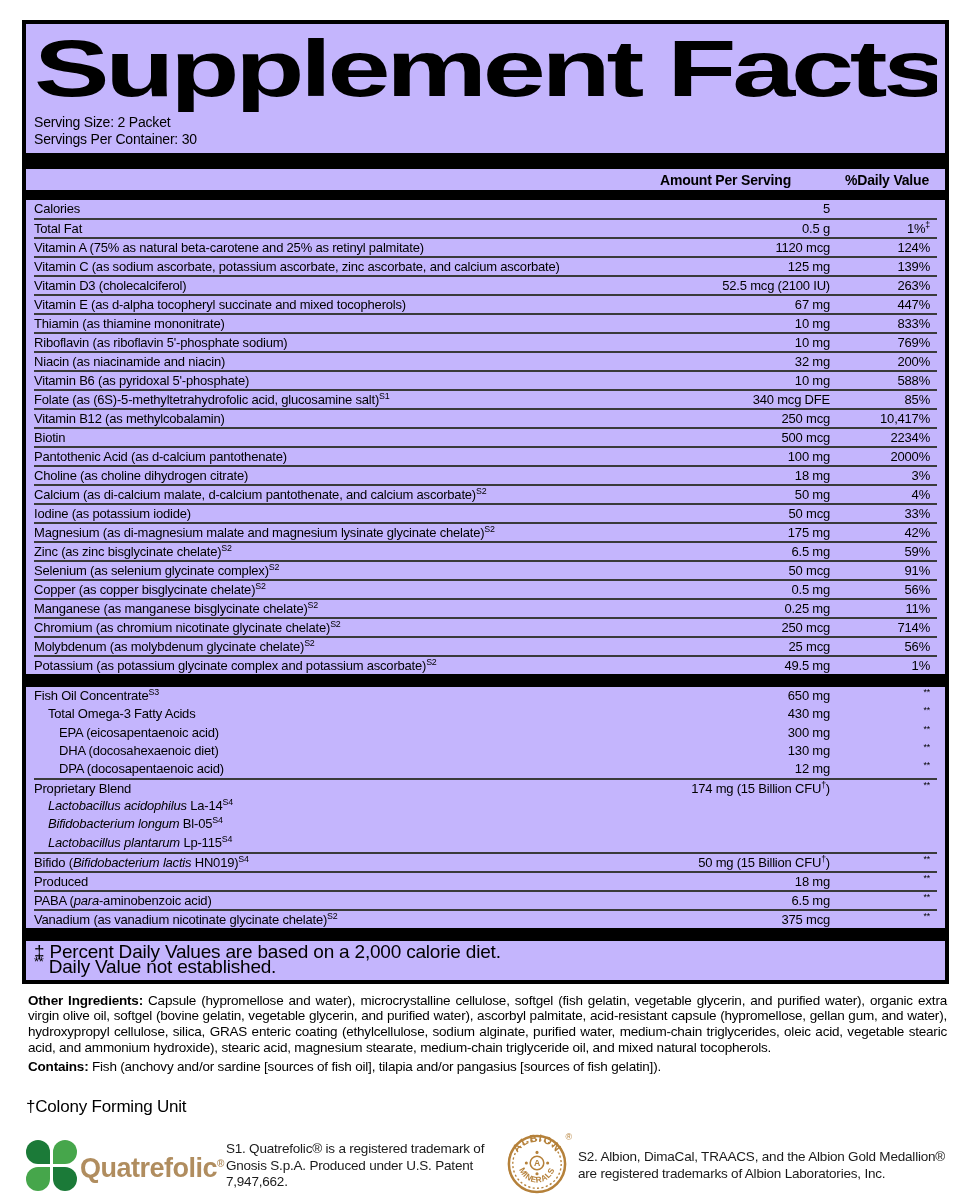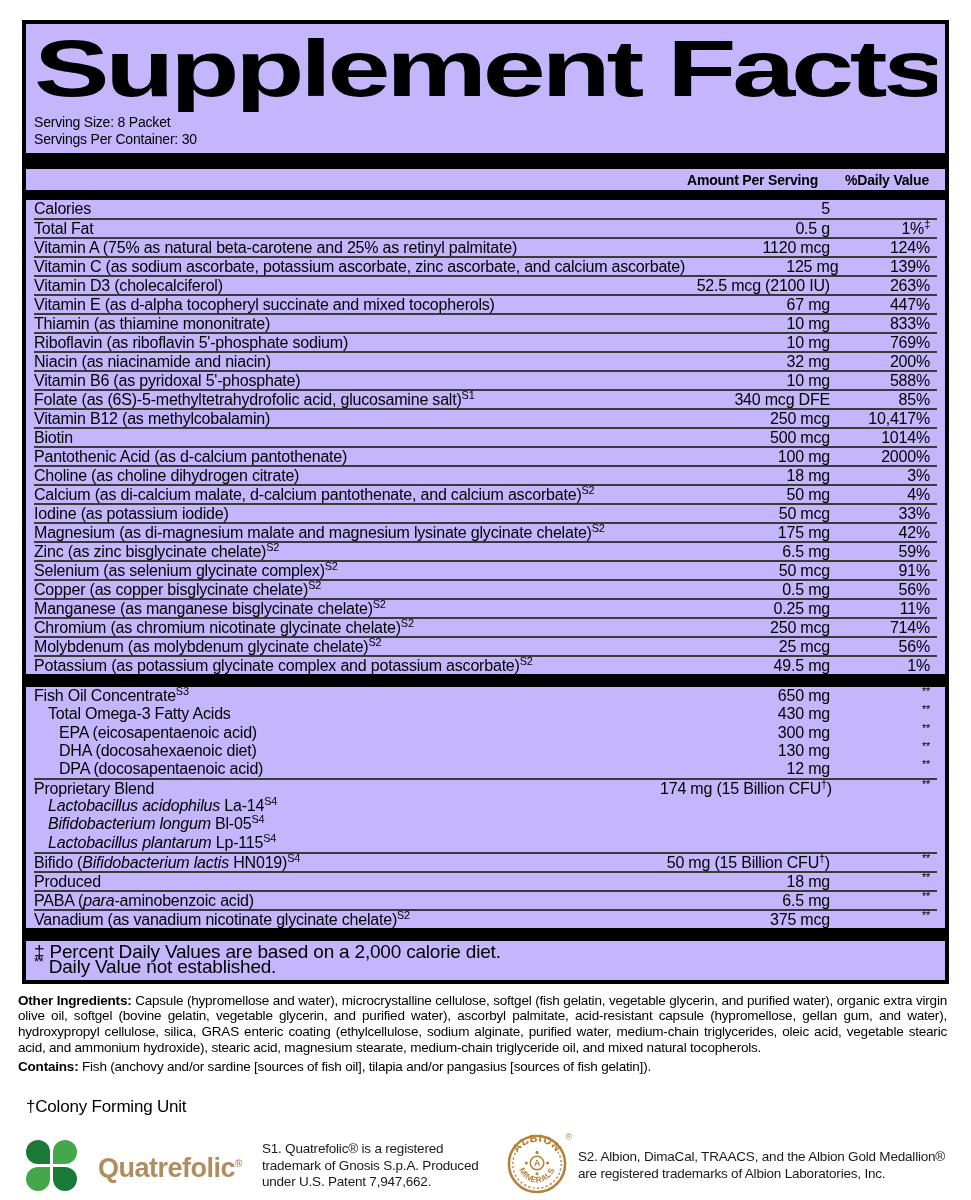--- a/index.html
+++ b/index.html
@@ -14,45 +14,45 @@
   }
   .title-wrap{ width:100%; height:84px; overflow:hidden; }
   .serving-info{ font-size:14px; line-height:16.5px; letter-spacing:-0.2px; margin-top:2px; }
 
   .bar-thick{ height:16px; background:#000; margin:6px -8px 0 -8px; }
   .bar-thin{ height:10px; background:#000; margin:0 -8px; }
   .bar-row{ height:13px; background:#000; margin:0 -8px; }
 
   .col-header{ display:flex; align-items:center; height:21px; font-weight:bold; font-size:14px; letter-spacing:-0.2px; }
   .col-header .spacer{ flex:1; }
-  .hdr-amount{ width:185px; text-align:center; }
+  .hdr-amount{ width:185px; text-align:left; }
   .hdr-dv{ width:92px; text-align:left; }
 
-  .trow{ display:flex; align-items:flex-start; min-height:18.2px; border-top:2px solid #3a3a3a; font-size:16px; line-height:16px; letter-spacing:-0.2px; padding-top:1px; }
+  .trow{ display:flex; align-items:flex-start; min-height:18.2px; border-top:2px solid #3a3a3a; font-size:13px; line-height:16px; letter-spacing:-0.2px; padding-top:1px; }
   .trow.no-sep{ border-top:none; }
   .cell-label{ flex:1; text-align:left; white-space:nowrap; }
   .cell-label.ind1{ padding-left:14px; }
   .cell-label.ind2{ padding-left:25px; }
   .cell-amount{ width:185px; text-align:right; padding-right:15px; white-space:nowrap; }
   .cell-dv{ width:92px; text-align:right; padding-right:7px; white-space:nowrap; }
   sup.sup{ font-size:68%; vertical-align:super; line-height:0; }
 
   .footnotes{ font-size:19px; line-height:15px; letter-spacing:-0.2px; padding:3px 0 2px 0; }
 
-  .para{ margin:9px 24px 0 18px; font-size:13.5px; line-height:15.8px; letter-spacing:-0.2px; text-align:justify; }
+  .para{ margin:9px 24px 0 28px; font-size:13.5px; line-height:15.8px; letter-spacing:-0.2px; text-align:justify; }
   .para.contains{ margin-top:3px; text-align:left; }
   .para b{ font-weight:bold; }
 
   .cfu-note{ margin:22px 24px 0 26px; font-size:17px; letter-spacing:-0.2px; }
 
   .tm-grid{ display:grid; grid-template-columns:470px 1fr; margin:16px 24px 0 26px; column-gap:10px; }
   .tm-cell{ font-size:13.5px; line-height:16.5px; letter-spacing:-0.2px; }
   .tm-note{ color:#1a1a1a; }
 
-  .quatrefolic-cell{ display:flex; align-items:center; gap:20px; }
+  .quatrefolic-cell{ display:flex; align-items:center; gap:2px; }
   .clover{ width:52px; height:52px; display:grid; grid-template-columns:24px 24px; grid-template-rows:24px 24px; gap:3px; flex:0 0 auto; }
   .leaf{ width:24px; height:24px; }
   .leaf.tl{ border-radius:50% 50% 0 50%; background:var(--green-dark); }
   .leaf.tr{ border-radius:50% 50% 50% 0; background:var(--green-light); }
   .leaf.bl{ border-radius:50% 0 50% 50%; background:var(--green-light); }
   .leaf.br{ border-radius:0 50% 50% 50%; background:var(--green-dark); }
   .quatrefolic-word{ font-size:27px; font-weight:bold; color:var(--q-tan); letter-spacing:-0.5px; white-space:nowrap; }
   .quatrefolic-word sup{ font-size:10px; }
   .q-note{ width:300px; }
 
@@ -66,21 +66,21 @@
 
 <div class="label-box">
 
   <div class="title-wrap">
     <svg width="912" height="84" viewBox="0 0 912 84">
       <text x="0" y="68" textLength="908" lengthAdjust="spacingAndGlyphs" style="font-family:'Liberation Sans',sans-serif; font-weight:bold; font-size:80px; letter-spacing:-3px;">Supplement Facts</text>
     </svg>
   </div>
 
   <div class="serving-info">
-    <div>Serving Size: 8 Packet</div>
+    <div>Serving Size: 2 Packet</div>
     <div>Servings Per Container: 30</div>
   </div>
 
   <div class="bar-thick"></div>
 
   <div class="col-header">
     <div class="spacer"></div>
     <div class="hdr-amount">Amount Per Serving</div>
     <div class="hdr-dv">%Daily Value</div>
   </div>
@@ -144,21 +144,21 @@
         <div class="cell-dv"><span>85%</span></div>
       </div>
       <div class="trow">
         <div class="cell-label ind0"><span>Vitamin B12 (as methylcobalamin)</span></div>
         <div class="cell-amount"><span>250 mcg</span></div>
         <div class="cell-dv"><span>10,417%</span></div>
       </div>
       <div class="trow">
         <div class="cell-label ind0"><span>Biotin</span></div>
         <div class="cell-amount"><span>500 mcg</span></div>
-        <div class="cell-dv"><span>1014%</span></div>
+        <div class="cell-dv"><span>2234%</span></div>
       </div>
       <div class="trow">
         <div class="cell-label ind0"><span>Pantothenic Acid (as d-calcium pantothenate)</span></div>
         <div class="cell-amount"><span>100 mg</span></div>
         <div class="cell-dv"><span>2000%</span></div>
       </div>
       <div class="trow">
         <div class="cell-label ind0"><span>Choline (as choline dihydrogen citrate)</span></div>
         <div class="cell-amount"><span>18 mg</span></div>
         <div class="cell-dv"><span>3%</span></div>

